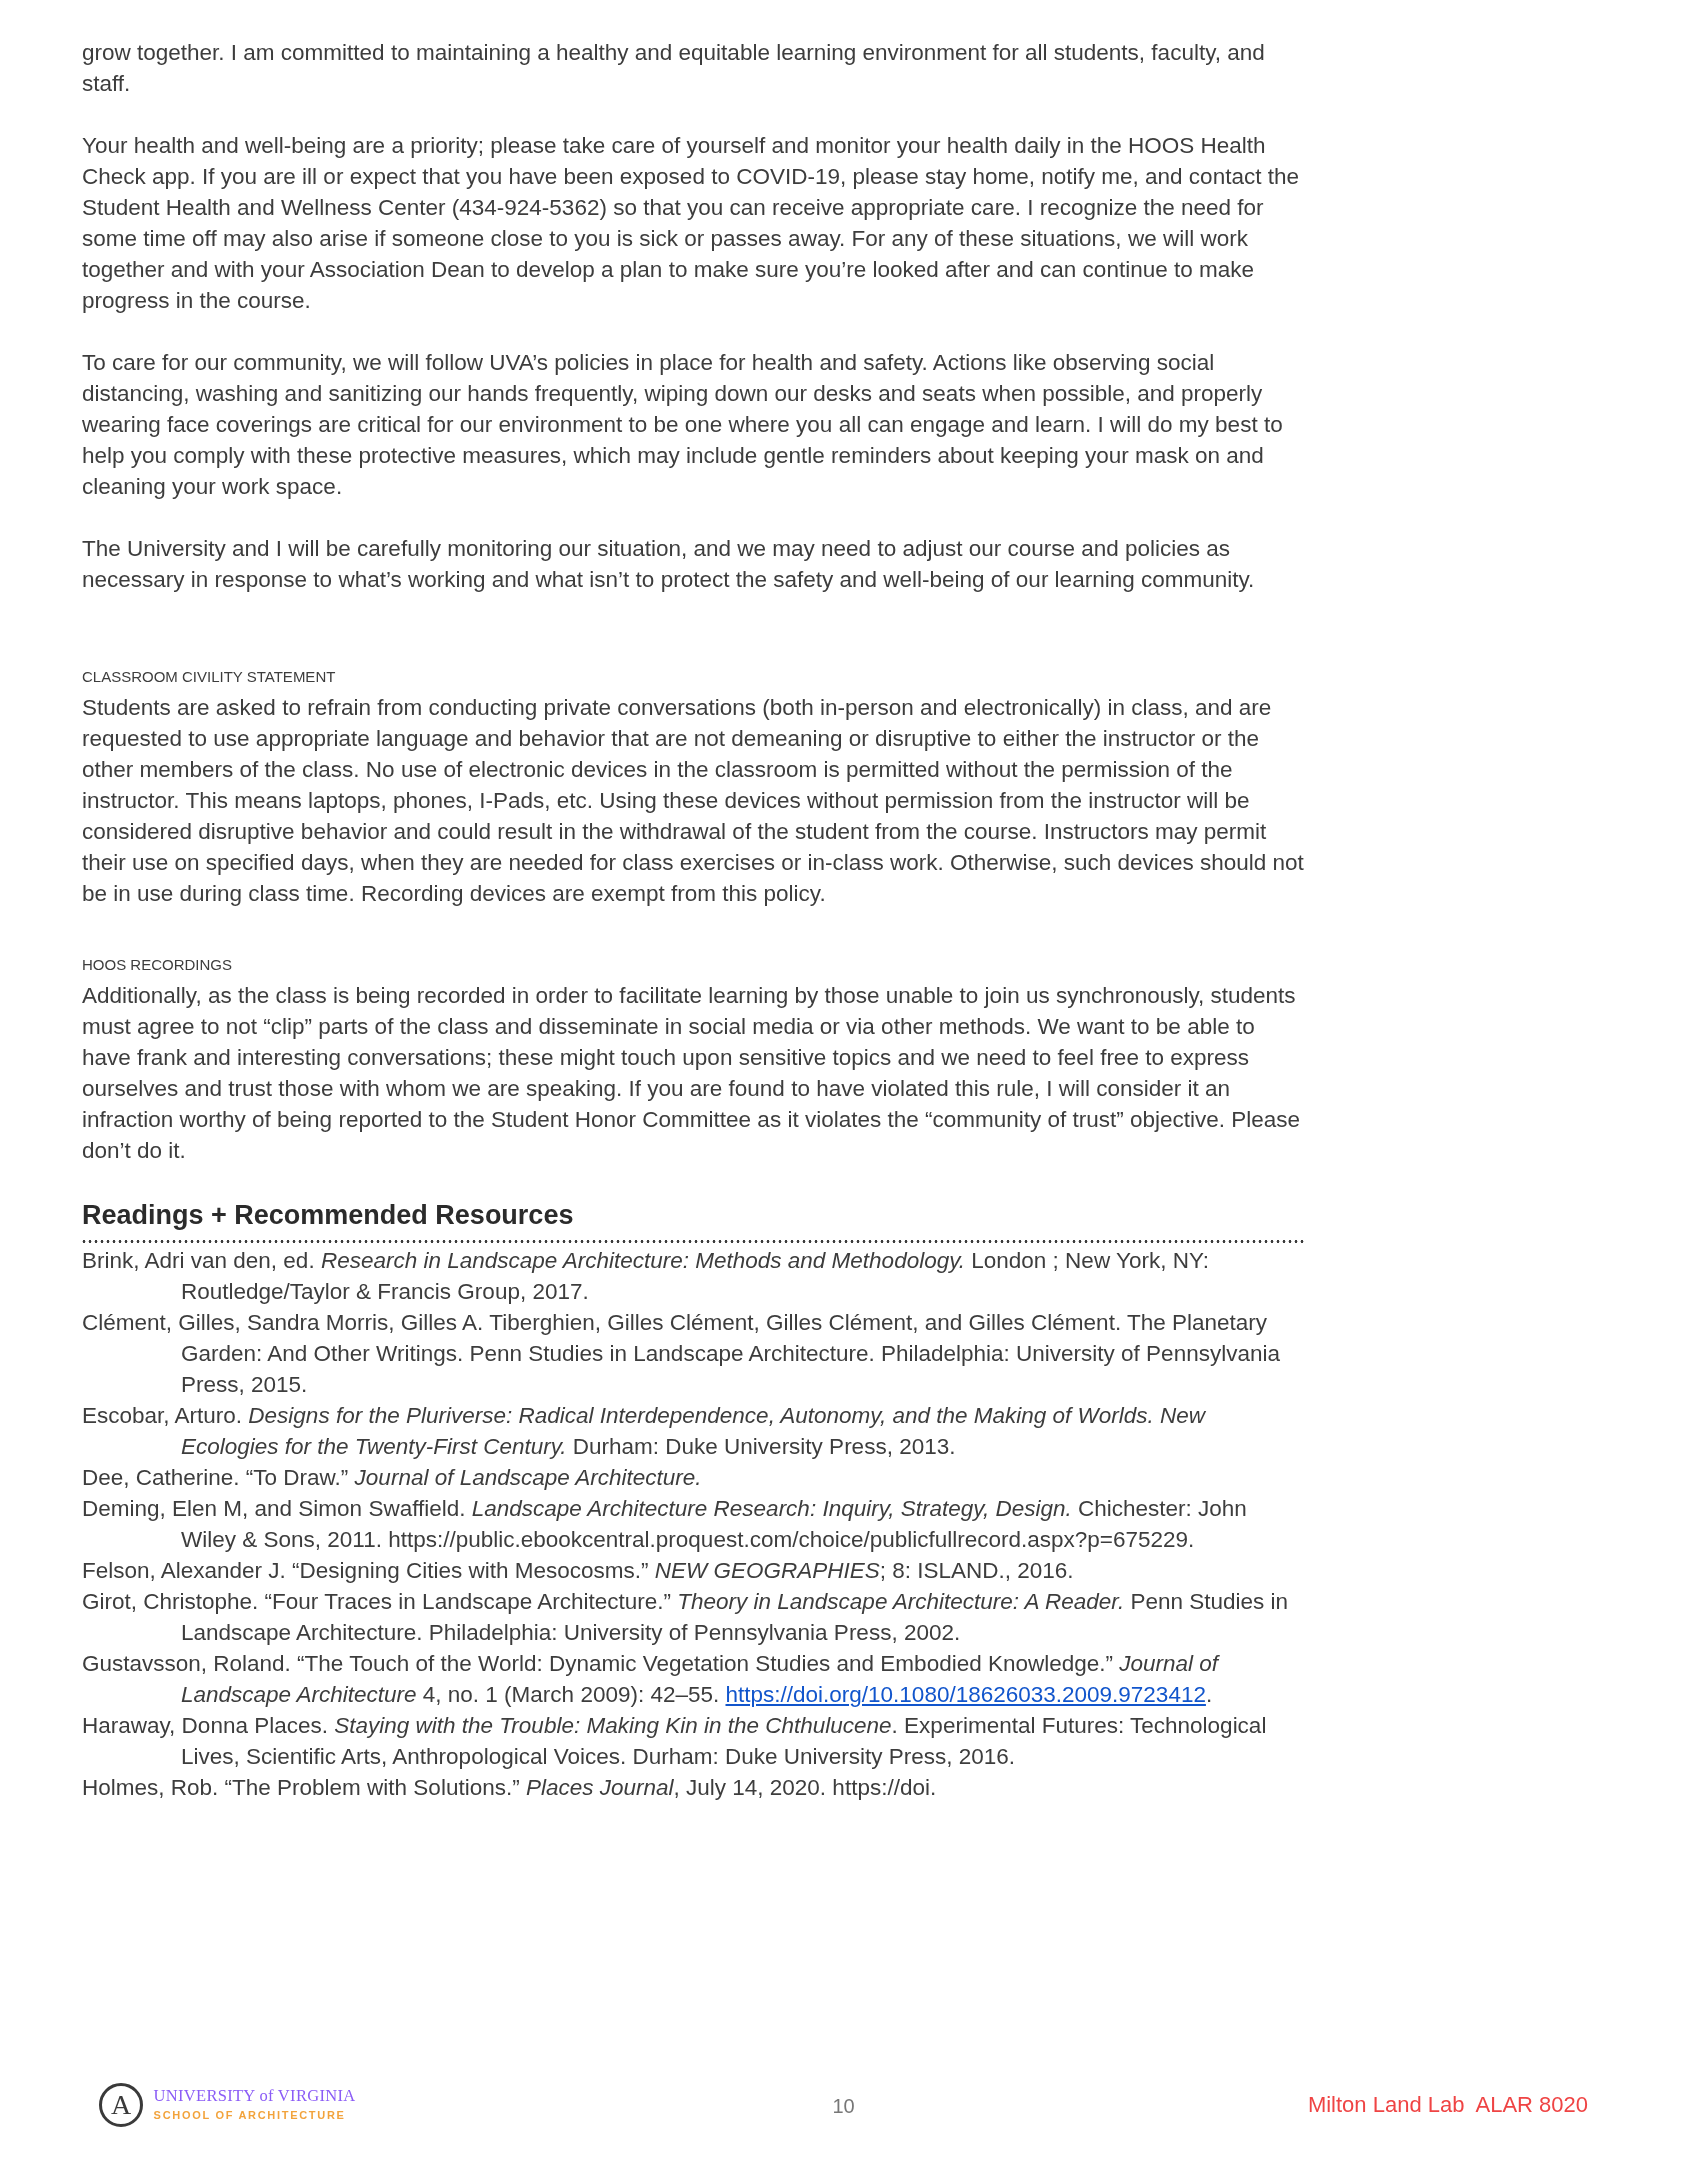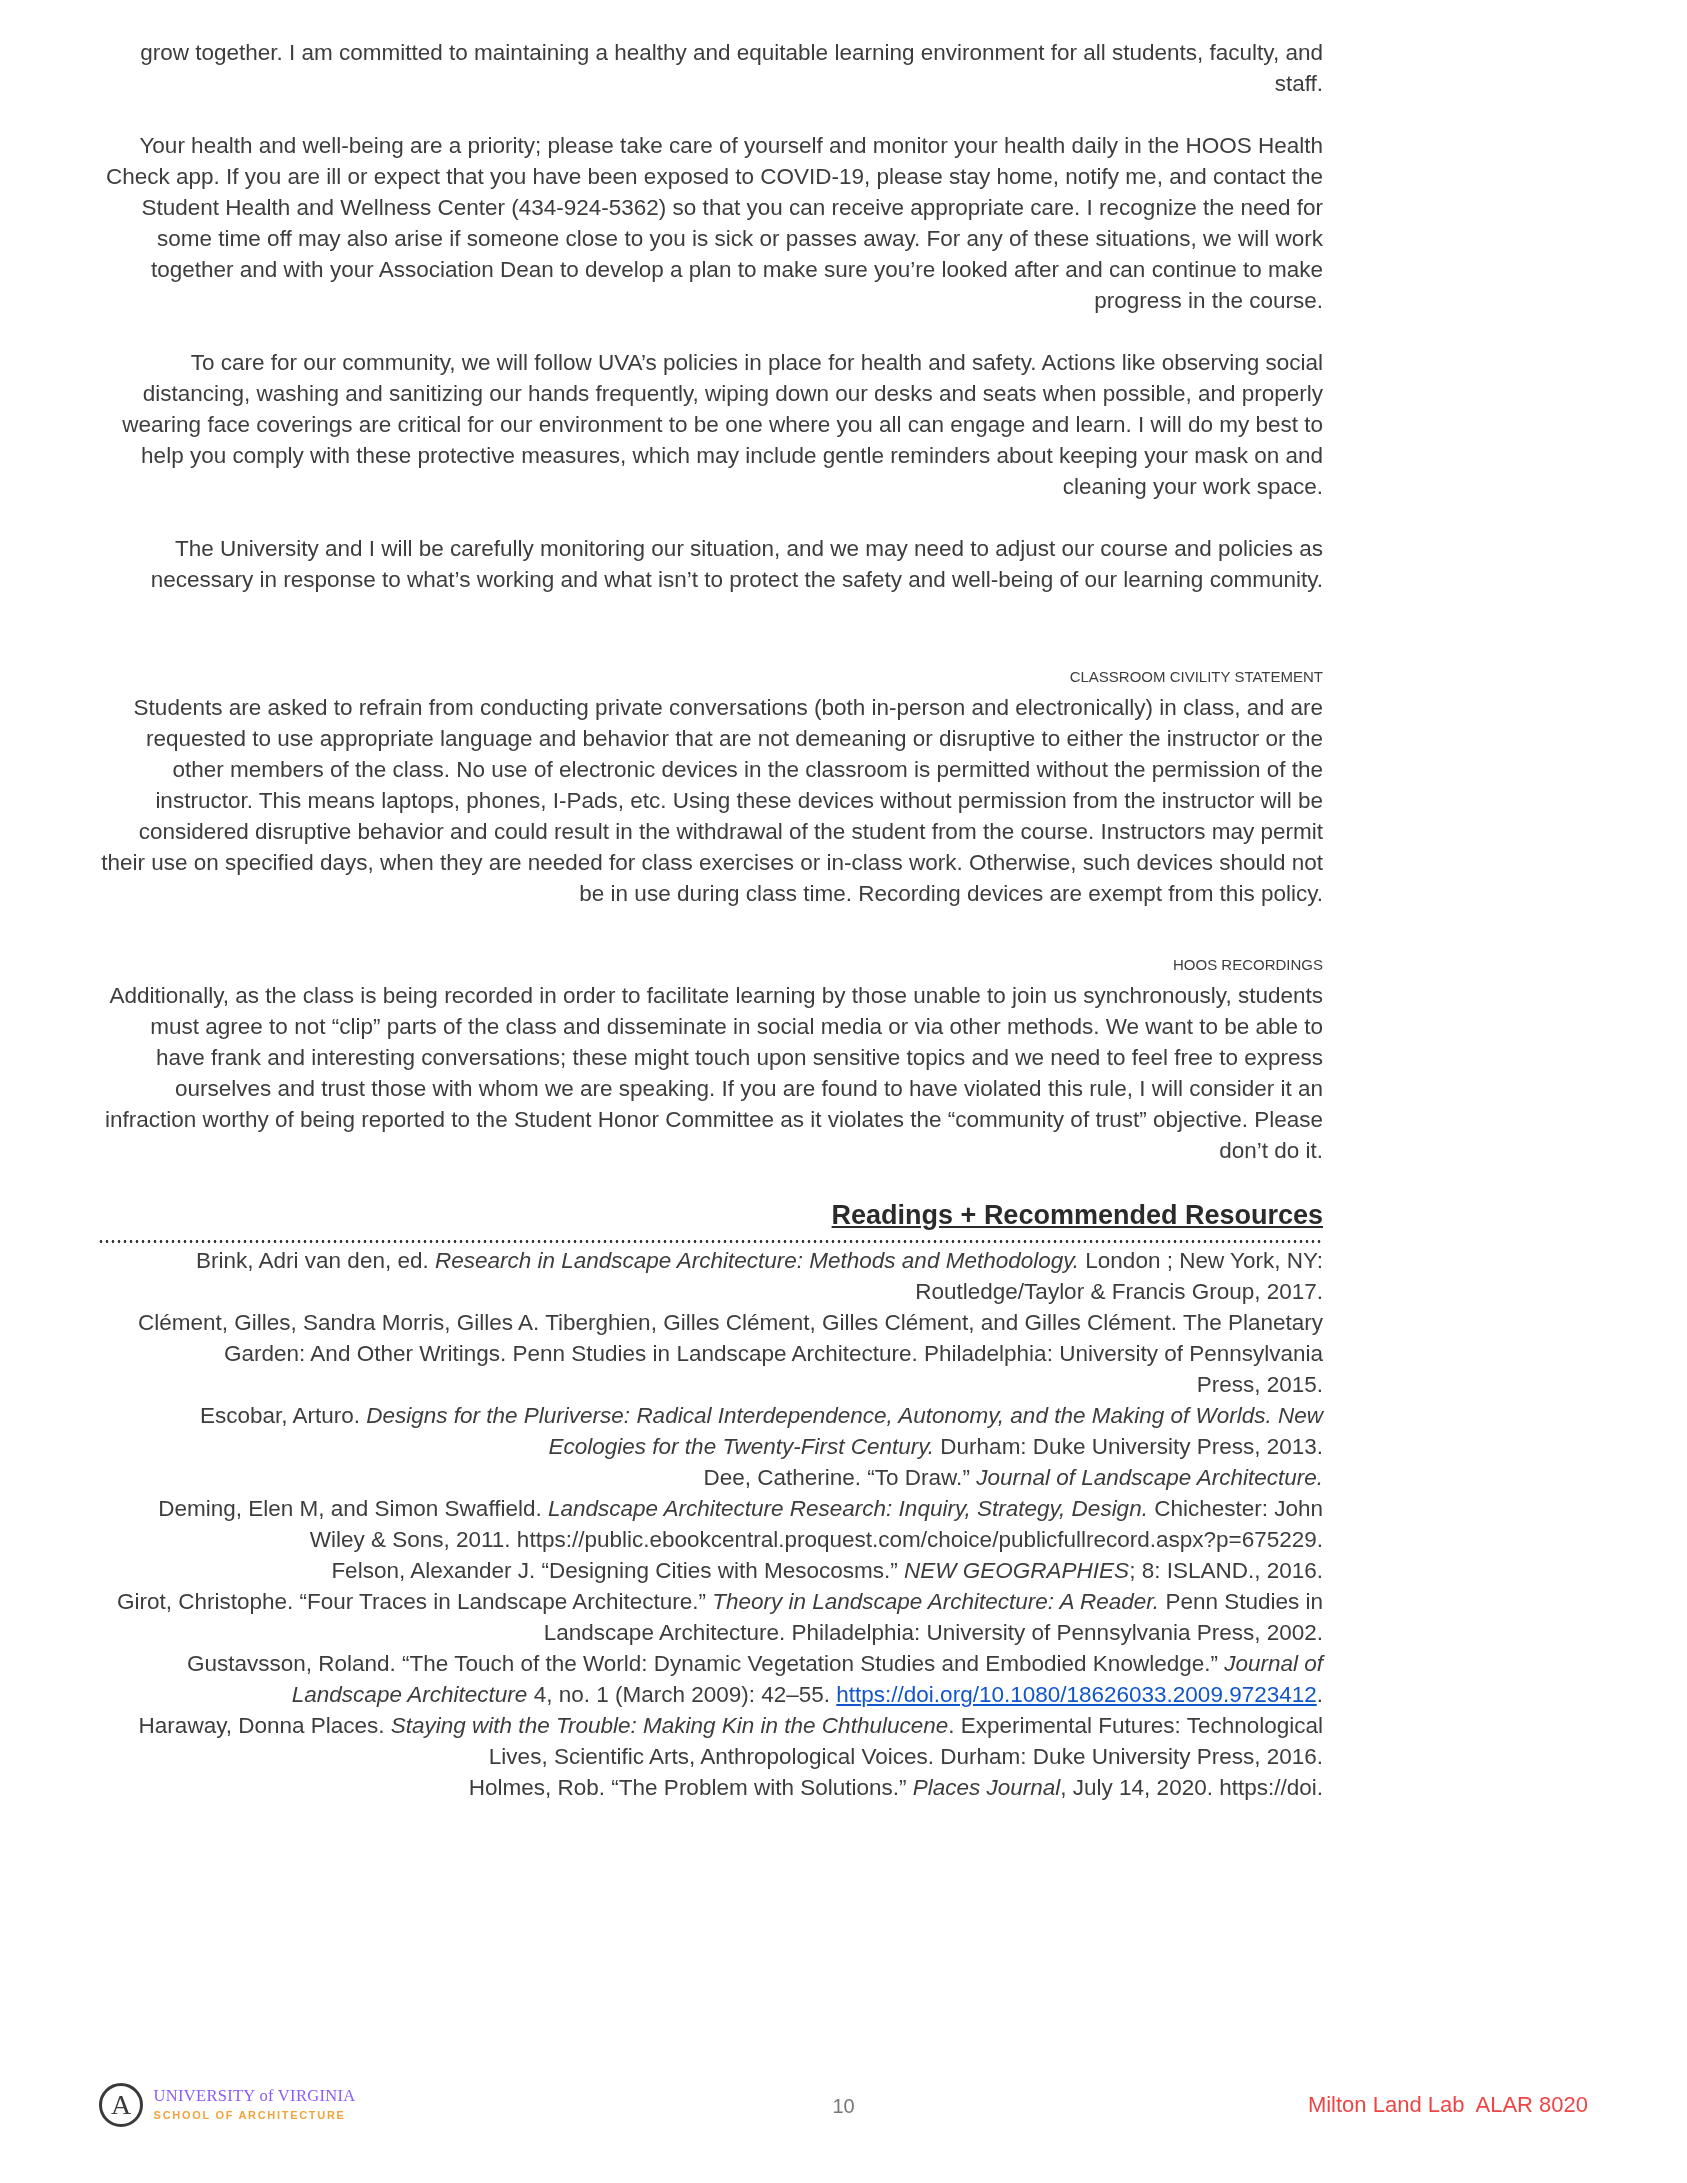--- a/index.html
+++ b/index.html
@@ -8,42 +8,40 @@
     height: 2183px;
     background: #ffffff;
     position: relative;
     overflow: hidden;
     font-family: "Liberation Sans", "DejaVu Sans", sans-serif;
     color: #3d3d3d;
   }
   .content {
     position: absolute;
     top: 37px;
-    left: 99px;
+    left: 82px;
     width: 1224px;
     font-size: 22.5px;
     line-height: 31px;
-    text-align: right;
   }
   .par { margin: 0 0 31px 0; }
   .subhead {
     font-size: 15px;
     font-weight: normal;
     margin: 66px 0 0 0;
     line-height: 31px;
   }
   .subhead.second { margin-top: 40px; }
   .subhead + .par { margin-top: 0; }
   .readings-head {
     font-size: 27px;
     font-weight: bold;
     color: #2b2b2b;
     margin: 20px 0 6.6px 0;
     line-height: 36px;
-    text-decoration: underline;
   }
   .dotted {
     height: 3.3px;
     width: 100%;
     background-image: radial-gradient(circle at 2px 1.7px, #3d3d3d 1.3px, transparent 1.6px);
     background-size: 6px 3.3px;
     background-repeat: repeat-x;
   }
   .entries { margin-top: 2px; }
   .entry {

